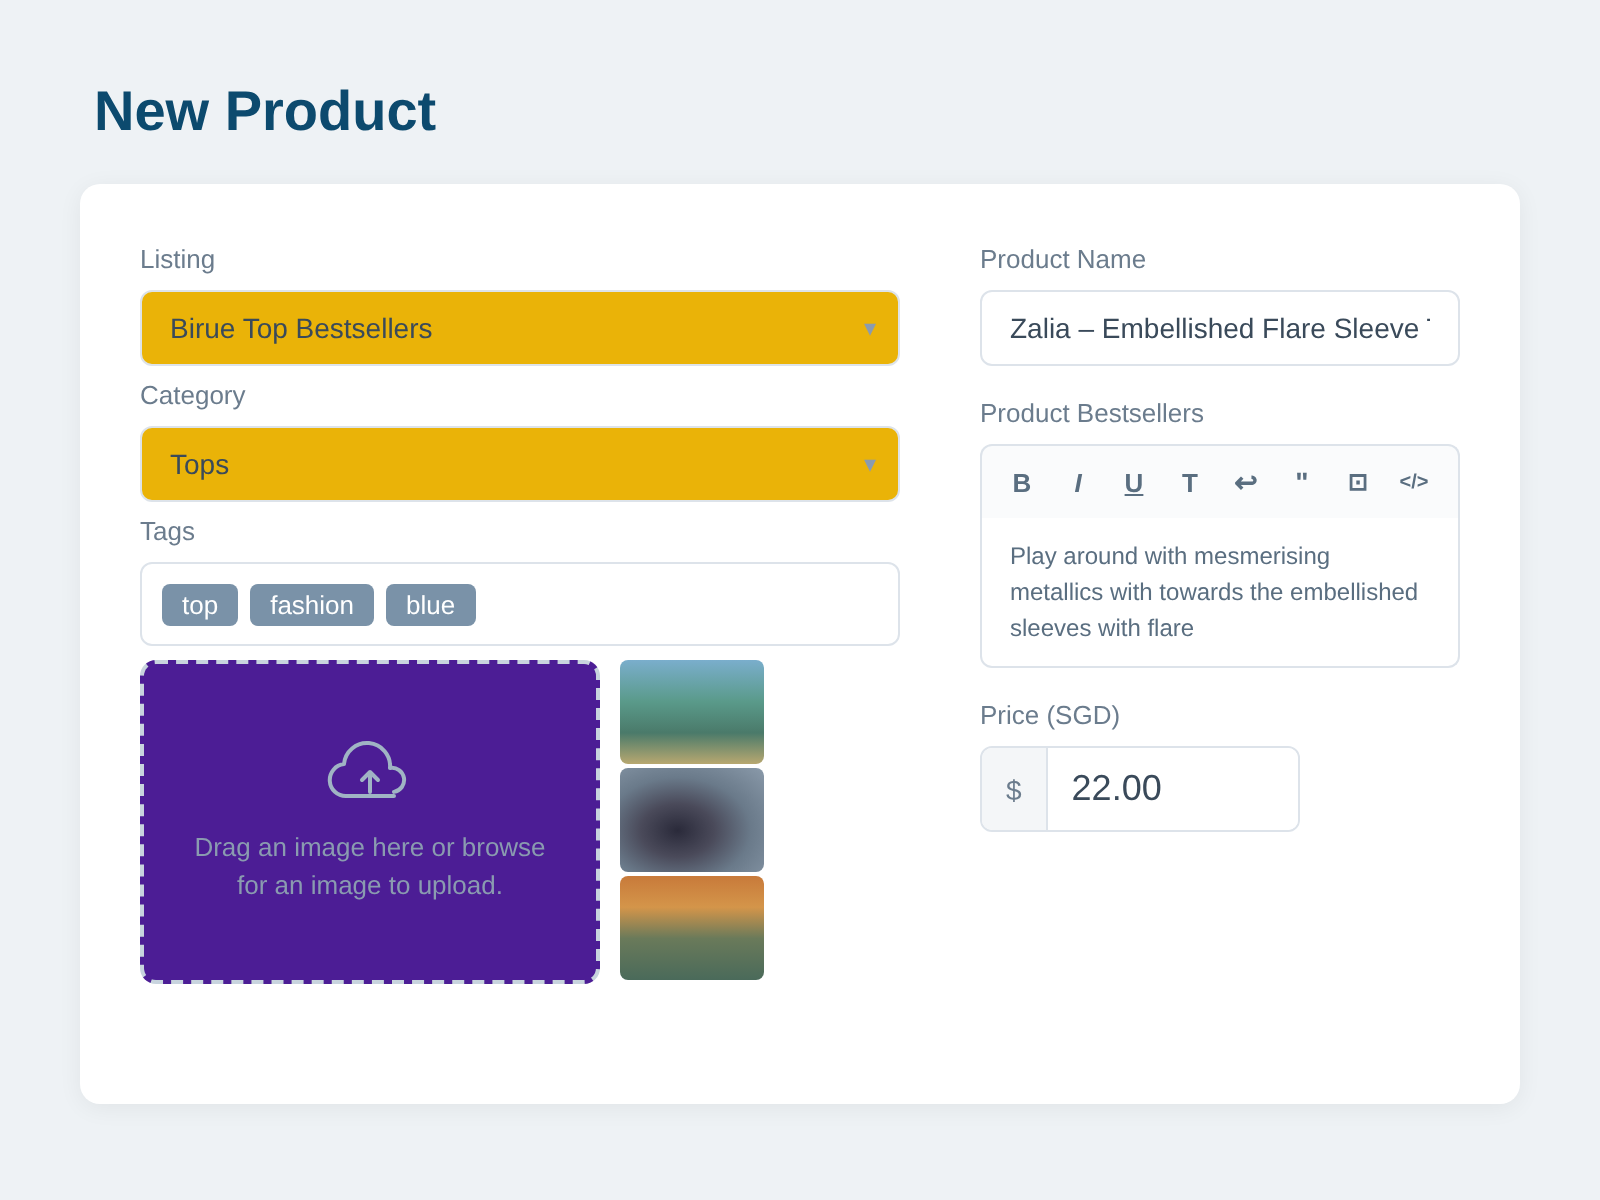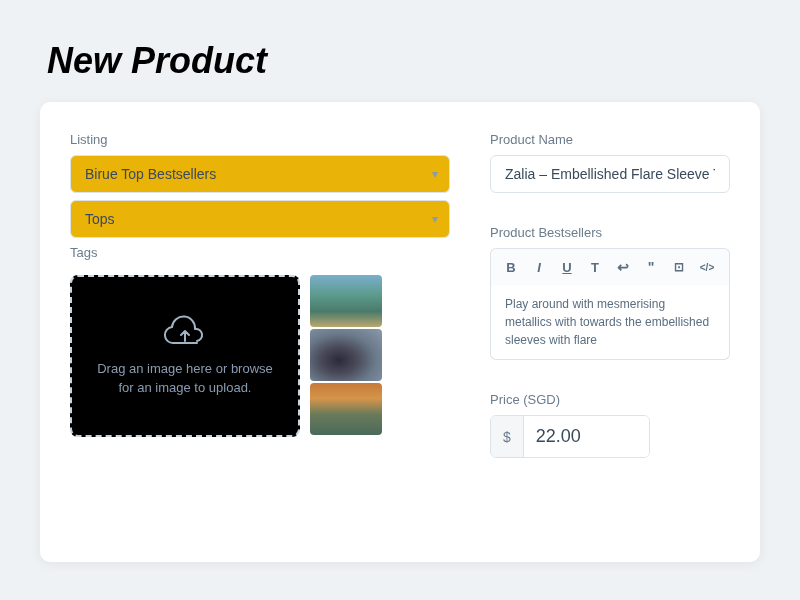--- a/index.html
+++ b/index.html
@@ -11,25 +11,24 @@
       height: 600px;
       overflow: hidden;
     }
     .page-bg {
       background: #eef2f5;
       width: 800px;
       height: 600px;
       position: relative;
     }
     .page-title {
-      font-size: 36px;
+      font-size: 28px;
       font-weight: 600;
-      color: #000000;
+      color: #0c4a6e;
       padding: 40px 0 20px 47px;
-      font-style: italic;
     }
     .form-card {
       background: #fff;
       border-radius: 10px;
       margin: 0 40px;
       padding: 30px;
       display: flex;
       gap: 40px;
       box-shadow: 0 2px 12px rgba(0,0,0,0.06);
       min-height: 460px;
@@ -37,21 +36,21 @@
     .left-col {
       flex: 0 0 380px;
       display: flex;
       flex-direction: column;
       gap: 7px;
     }
     .right-col {
       flex: 1;
       display: flex;
       flex-direction: column;
-      gap: 32px;
+      gap: 16px;
       overflow: hidden;
     }
     .field-label {
       font-size: 13px;
       font-weight: 500;
       color: #6b7c8d;
       margin-bottom: 8px;
     }
     .select-wrapper {
       position: relative;
@@ -111,21 +110,21 @@
       width: 230px;
       min-height: 155px;
       display: flex;
       flex-direction: column;
       align-items: center;
       justify-content: center;
       color: #8a9bb0;
       font-size: 13px;
       text-align: center;
       padding: 16px;
-      background: #000000;
+      background: #4c1d95;
       cursor: pointer;
     }
     .cloud-icon {
       width: 44px;
       height: 34px;
       margin-bottom: 10px;
     }
     .drop-text {
       line-height: 1.5;
       color: #8a9bb0;
@@ -237,28 +236,34 @@
 
       <div>
         <div class="field-label">Listing</div>
         <div class="select-wrapper">
           <select><option>Birue Top Bestsellers</option><option>Other Listing</option></select>
           <span class="select-arrow">▾</span>
         </div>
       </div>
 
       <div>
+        <div class="field-label">Category</div>
         <div class="select-wrapper">
           <select><option>Tops</option><option>Bottoms</option><option>Dresses</option><option>Accessories</option></select>
           <span class="select-arrow">▾</span>
         </div>
       </div>
 
       <div>
         <div class="field-label">Tags</div>
+        <div class="tags-field">
+          <span class="tag-badge">top</span>
+          <span class="tag-badge">fashion</span>
+          <span class="tag-badge">blue</span>
+        </div>
       </div>
 
       <div class="images-section">
         <div class="images-row">
           <div class="drop-zone">
             <svg class="cloud-icon" viewBox="0 0 44 34" fill="none" xmlns="http://www.w3.org/2000/svg">
               <path d="M22 26V16M22 16L18 20M22 16L26 20" stroke="#a0b4c4" stroke-width="2" stroke-linecap="round" stroke-linejoin="round"></path>
               <path d="M34 28H10a8 8 0 01-1-15.95A10 10 0 0132 14a6 6 0 012 11.95" stroke="#a0b4c4" stroke-width="2" stroke-linecap="round" stroke-linejoin="round" fill="none"></path>
             </svg>
             <span class="drop-text">Drag an image here or browse<br>for an image to upload.</span>

